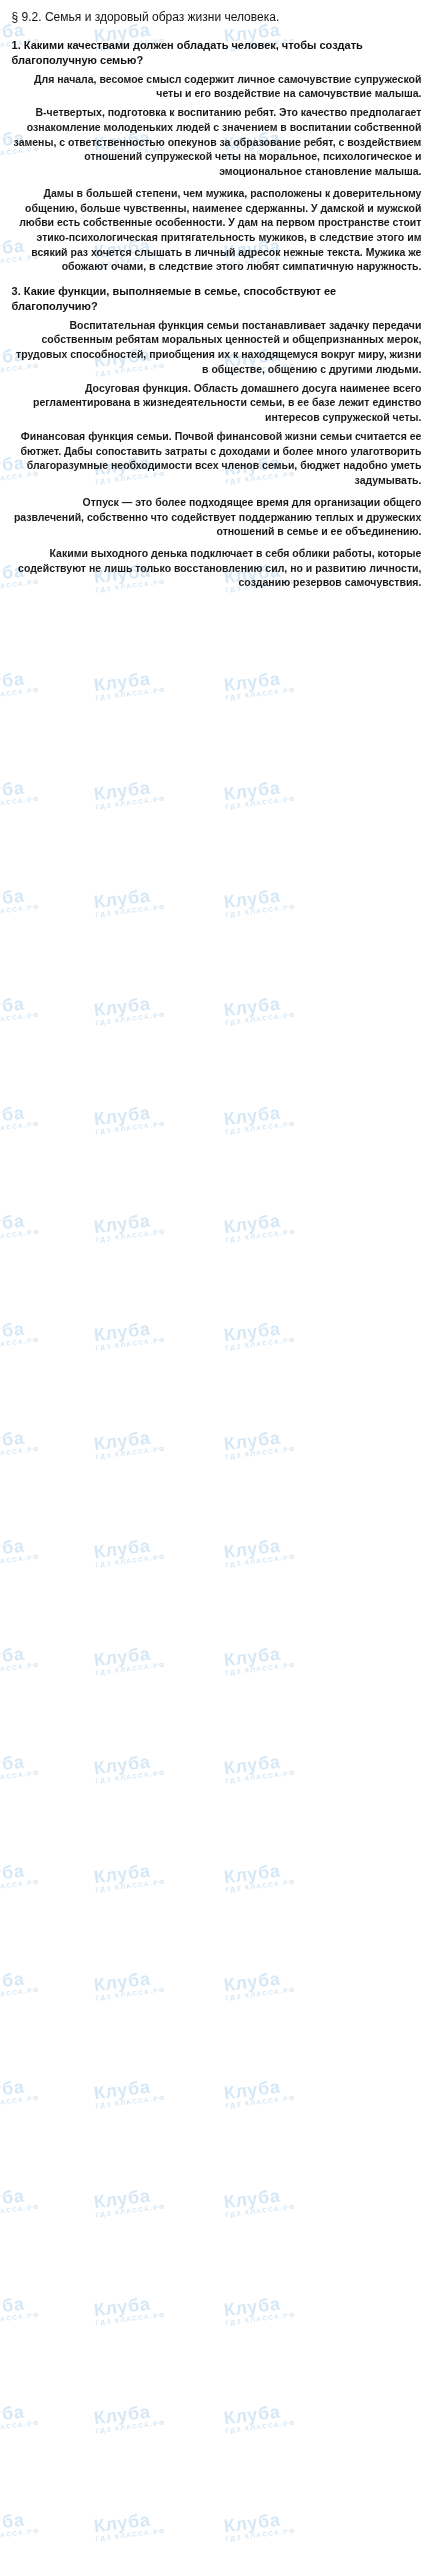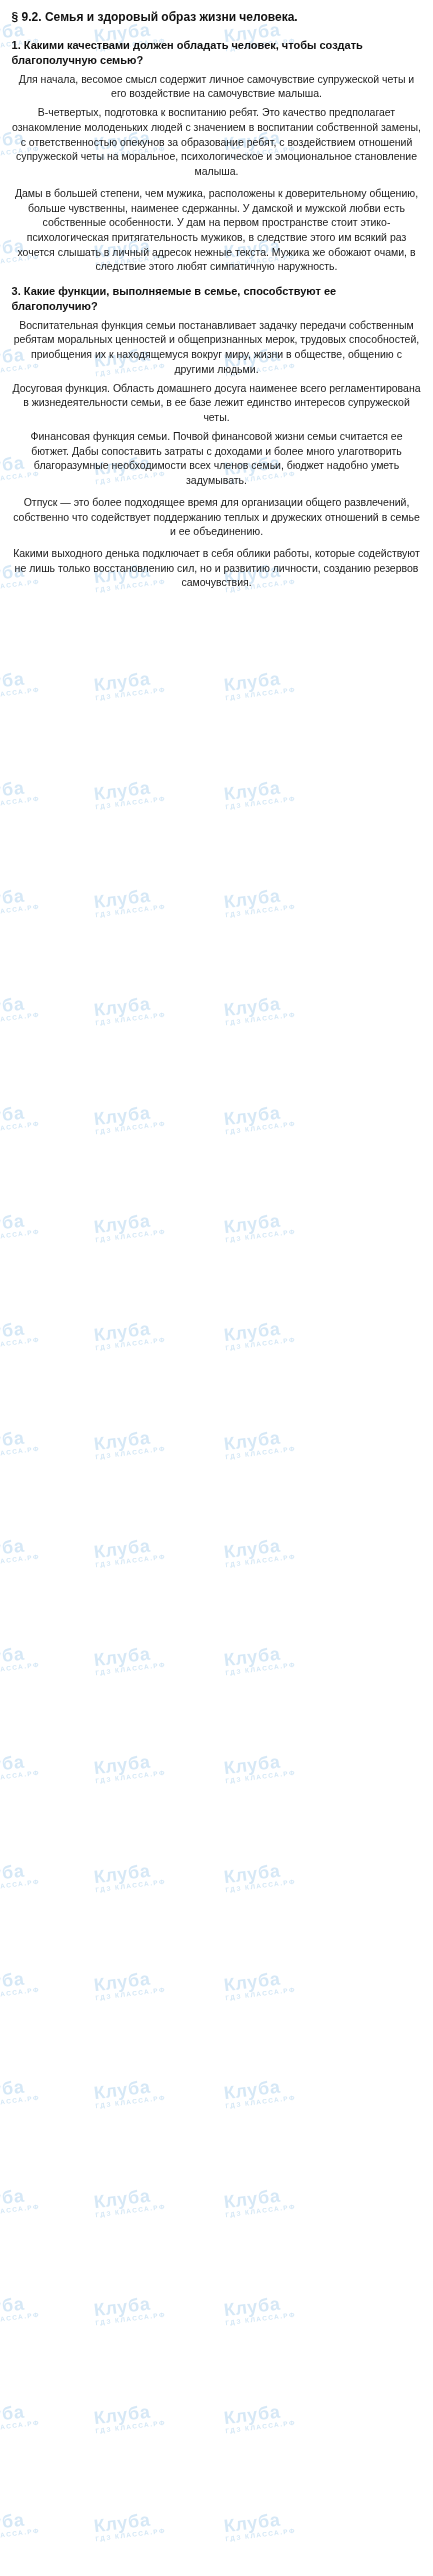--- a/index.html
+++ b/index.html
@@ -51,38 +51,39 @@
     text-align: center;
     margin-top: -2.2px;
     color: rgba(120, 180, 225, 0.32);
   }
   .content {
     position: relative;
     z-index: 2;
   }
   h1.title {
     font-size: 12px;
-    font-weight: bold;
+    font-weight: normal;
     line-height: 1.25;
     margin: 0 0 13px 0;
     color: #111;
   }
   .q {
     font-size: 11px;
     font-weight: bold;
     line-height: 1.33;
     margin: 10px 0 4.3px 0;
     color: #111;
   }
   .p {
     font-size: 10.5px;
     line-height: 1.40;
     margin: 0 0 4.3px 0;
     color: #1a1a1a;
-    text-align: center;
+    text-align: right;
+    font-weight: bold;
   }
   .block + .block {
     margin-top: 7.2px;
   }
 </style>
 </head>
 <body>
 
 <div class="page">
 

